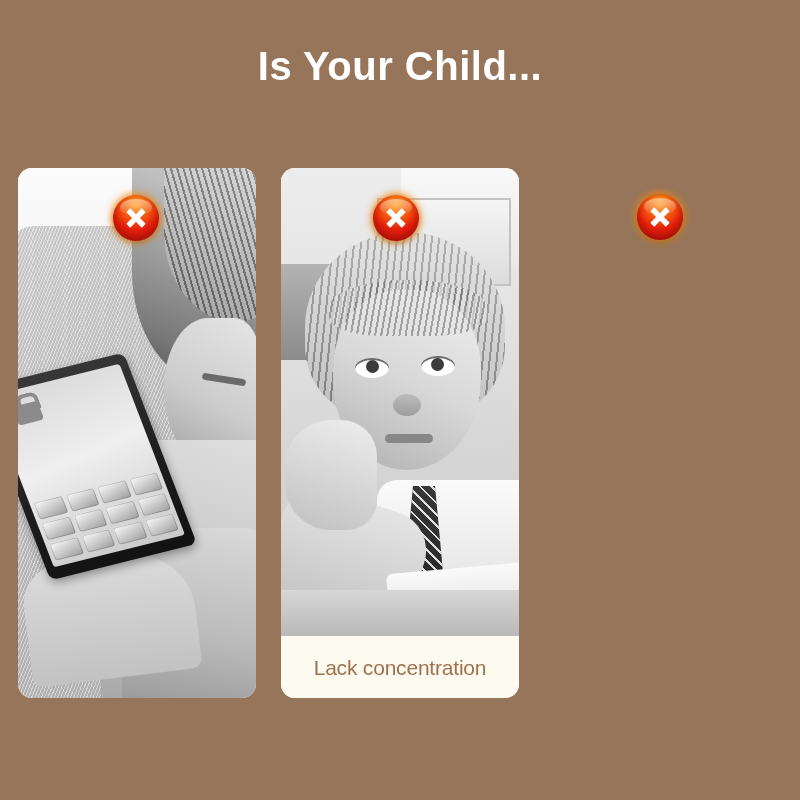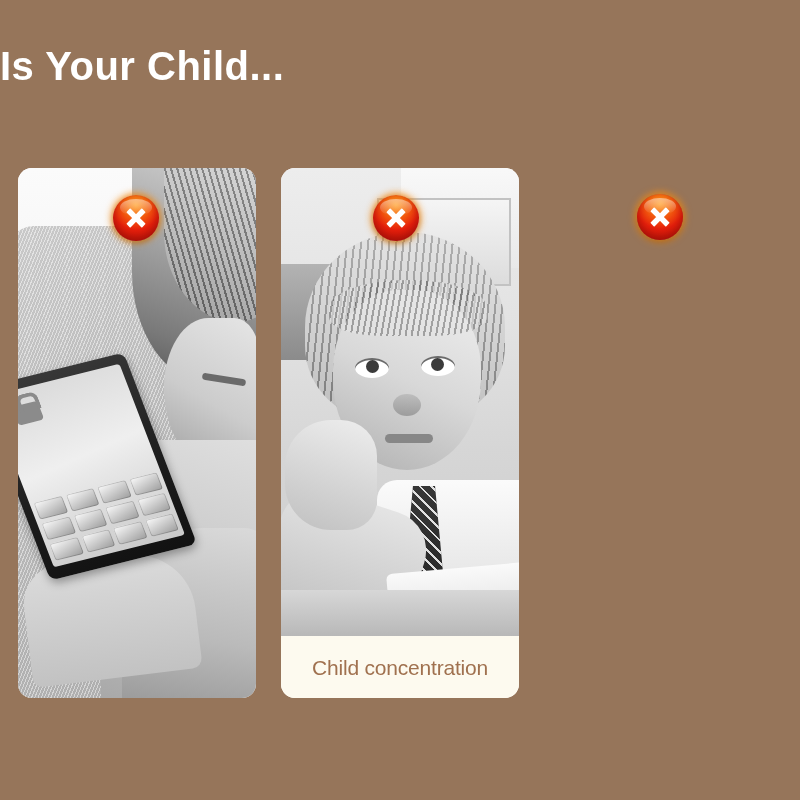--- a/index.html
+++ b/index.html
@@ -21,20 +21,21 @@
     background: #96755A;
     overflow: hidden;
   }
 
   
   #headline {
     position: absolute;
     top: 42px;
     left: 0;
     width: 800px;
+    text-align: center;
     color: #FFFFFF;
     font-family: "Liberation Sans", sans-serif;
     font-weight: bold;
     font-size: 40px;
     letter-spacing: 0.5px;
     line-height: 48px;
     white-space: nowrap;
   }
 
   
@@ -338,21 +339,21 @@
         <div class="p3-eye-r"></div>
         <div class="p3-nose"></div>
         <div class="p3-mouth"></div>
         <div class="p3-collar"></div>
         <div class="p3-tie"></div>
         <div class="p3-arm"></div>
         <div class="p3-fist"></div>
         <div class="p3-book"></div>
         <div class="p3-desk"></div>
       </div>
-      <div class="caption">Child concentration</div>
+      <div class="caption">Lack concentration</div>
     </div>
 
   </div>
 
   <div class="badge badge-1">
     <svg width="26" height="26" viewBox="0 0 26 26" aria-hidden="true">
       <path d="M7.2 4.4 L13 10.2 L18.8 4.4 L21.6 7.2 L15.8 13 L21.6 18.8 L18.8 21.6 L13 15.8 L7.2 21.6 L4.4 18.8 L10.2 13 L4.4 7.2 Z" fill="#ffffff" stroke="#ffffff" stroke-width="1.6" stroke-linejoin="round"></path>
     </svg>
   </div>
   <div class="badge badge-2">

